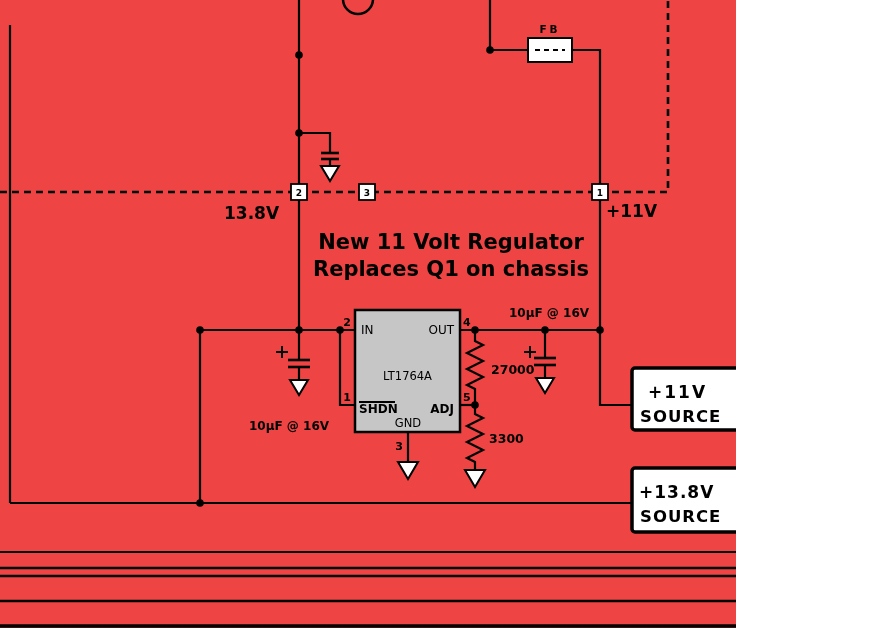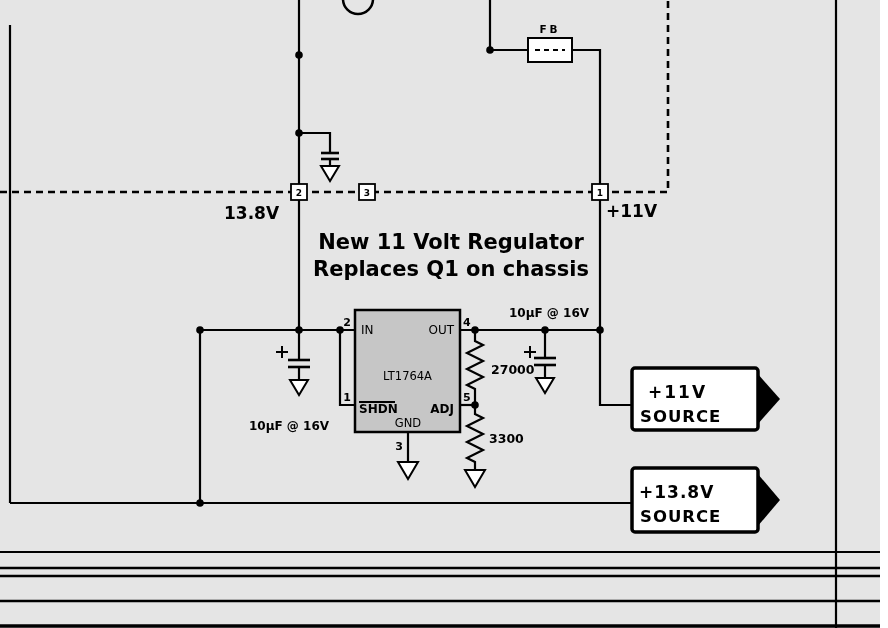--- a/index.html
+++ b/index.html
@@ -1,16 +1,16 @@
 <!DOCTYPE html>
 <html><head>
 <meta charset="utf-8">
 <style>
   html,body{margin:0;padding:0;background:#ffffff;}
-  .stage{position:relative;width:880px;height:628px;background:#e5e5e5;overflow:hidden;}
+  .stage{position:relative;width:736px;height:628px;background:#ef4444;overflow:hidden;}
   svg{display:block;}
   .wire{stroke:#000;stroke-width:2.2;fill:none;}
   .thin{stroke:#000;stroke-width:2;fill:none;}
   .bus{stroke:#000;stroke-width:2.6;fill:none;stroke-dasharray:7 5;}
   .plate{stroke:#000;stroke-width:2.6;fill:none;}
   .gnd{fill:#ffffff;stroke:#000;stroke-width:2;}
   .dot{fill:#000;stroke:none;}
   .cbox{fill:#ffffff;stroke:#000;stroke-width:1.8;}
   .fbbox{fill:#ffffff;stroke:#000;stroke-width:2;}
   .fbdash{stroke:#000;stroke-width:2;stroke-dasharray:5 4;fill:none;}

